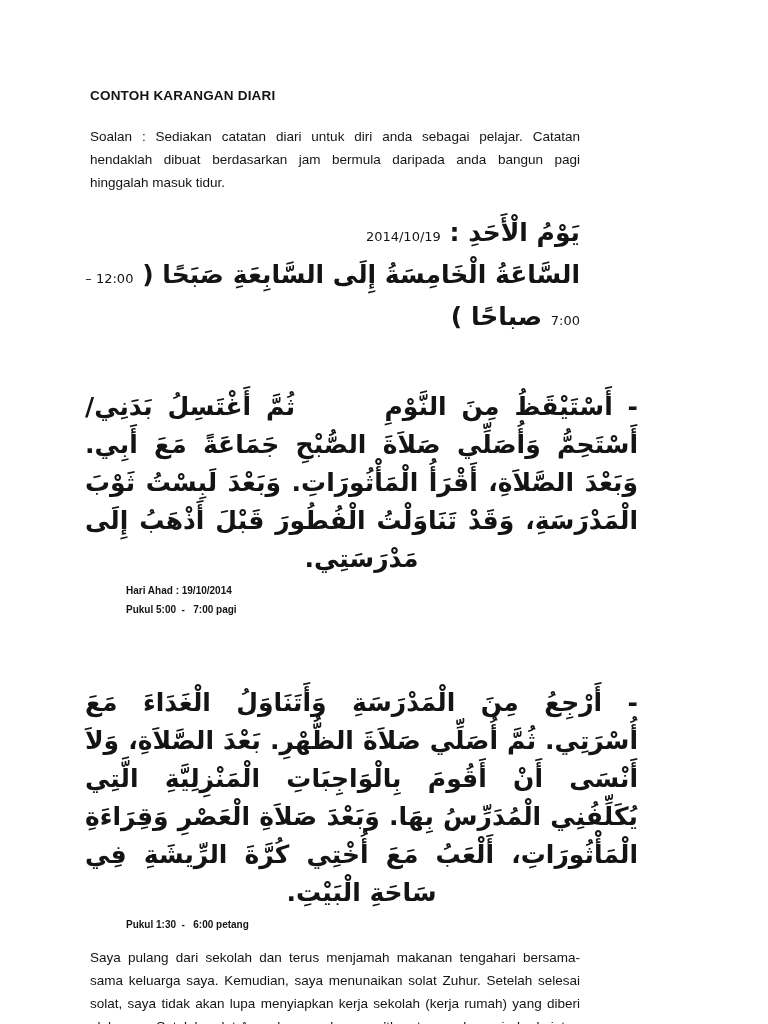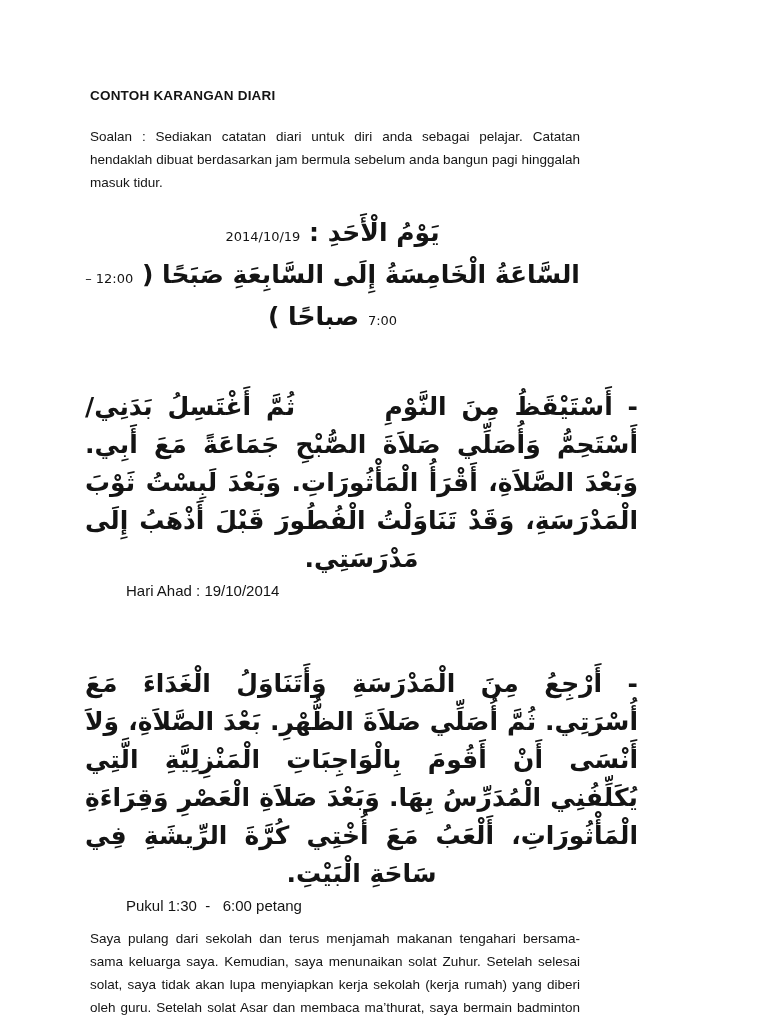--- a/index.html
+++ b/index.html
@@ -30,43 +30,43 @@
     letter-spacing: 0.2px;
     margin: 0 0 22px 0;
   }
   .my-body {
     font-size: 13.5px;
     line-height: 23px;
     text-align: justify;
   }
   .q-para { margin-bottom: 20px; }
   .my-bold {
-    font-size: 15px;
-    font-weight: normal;
+    font-size: 10px;
+    font-weight: bold;
     line-height: 19px;
     white-space: pre-wrap;
     padding-left: 36px;
   }
   .gap-sm { height: 12px; }
   .gap-xs { height: 5px; }
 
   
   .arabic {
     direction: rtl;
     font-family: "DejaVu Sans", sans-serif;
     font-weight: bold;
     margin-right: -58px;  
     margin-left: -5px;
   }
   .ar-line {
     font-size: 25px;
     line-height: 38px;
     text-align: right;
   }
-  .ar-header { margin-right: 58px; text-align: center; }  
+  .ar-header { margin-right: 58px; }  
   .ar-digits {
     font-size: 13px;
     font-weight: normal;
     letter-spacing: 0.3px;
   }
   .ar-body {
     font-size: 25px;
     line-height: 38px;
     text-align: justify;
     text-align-last: center;
@@ -74,29 +74,30 @@
   }
   .arabic-sec { margin-bottom: 3px; }
 </style>
 </head>
 <body>
 
 <div class="page">
 
   <h1 class="doc-title">CONTOH KARANGAN DIARI</h1>
 
-  <p class="my-body q-para">Soalan : Sediakan catatan diari untuk diri anda sebagai pelajar. Catatan hendaklah dibuat berdasarkan jam bermula sebelum anda bangun pagi hinggalah masuk tidur.</p>
+  <p class="my-body q-para">Soalan : Sediakan catatan diari untuk diri anda sebagai pelajar. Catatan hendaklah dibuat berdasarkan jam bermula daripada anda bangun pagi hinggalah masuk tidur.</p>
 
   <section class="arabic arabic-sec" dir="rtl">
     <div class="ar-line ar-header"><span>يَوْمُ الْأَحَدِ :</span> <span class="ar-digits">2014/10/19</span></div>
     <div class="ar-line ar-header"><span>السَّاعَةُ الْخَامِسَةُ إِلَى السَّابِعَةِ صَبَحًا (</span> <span class="ar-digits">12:00 – 7:00</span> <span>صباحًا )</span></div>
     <p class="ar-body">- أَسْتَيْقَظُ مِنَ النَّوْمِ&nbsp;&nbsp;&nbsp;&nbsp;&nbsp; ثُمَّ أَغْتَسِلُ بَدَنِي/ أَسْتَحِمُّ وَأُصَلِّي صَلاَةَ الصُّبْحِ جَمَاعَةً مَعَ أَبِي. وَبَعْدَ الصَّلاَةِ، أَقْرَأُ الْمَأْثُورَاتِ. وَبَعْدَ لَبِسْتُ ثَوْبَ الْمَدْرَسَةِ، وَقَدْ تَنَاوَلْتُ الْفُطُورَ قَبْلَ أَذْهَبُ إِلَى مَدْرَسَتِي.</p>
   </section>
 
   <div class="my-bold">Hari Ahad : 19/10/2014</div>
+  <div class="my-bold">Pukul 5:00  -   7:00 pagi</div>
 
   <div class="gap-sm"></div>
 
 
   <div class="gap-xs"></div>
 
   <section class="arabic arabic-sec" dir="rtl">
     <p class="ar-body">- أَرْجِعُ مِنَ الْمَدْرَسَةِ وَأَتَنَاوَلُ الْغَدَاءَ مَعَ أُسْرَتِي. ثُمَّ أُصَلِّي صَلاَةَ الظُّهْرِ. بَعْدَ الصَّلاَةِ، وَلاَ أَنْسَى أَنْ أَقُومَ بِالْوَاجِبَاتِ الْمَنْزِلِيَّةِ الَّتِي يُكَلِّفُنِي الْمُدَرِّسُ بِهَا. وَبَعْدَ صَلاَةِ الْعَصْرِ وَقِرَاءَةِ الْمَأْثُورَاتِ، أَلْعَبُ مَعَ أُخْتِي كُرَّةَ الرِّيشَةِ فِي سَاحَةِ الْبَيْتِ.</p>
   </section>
 

